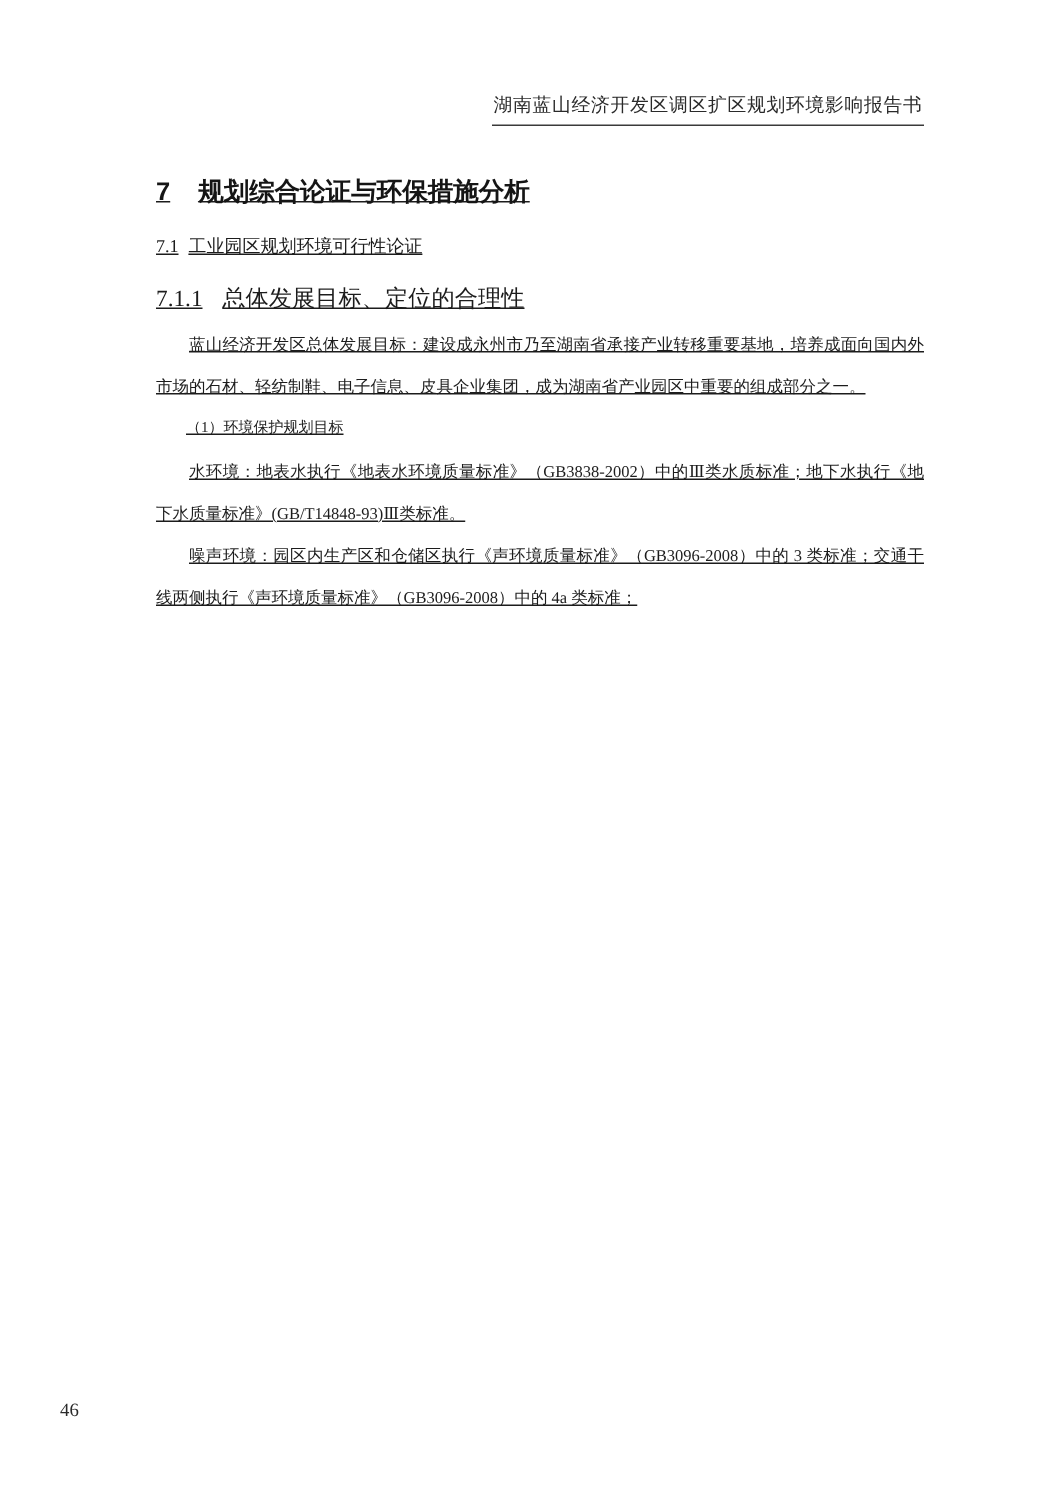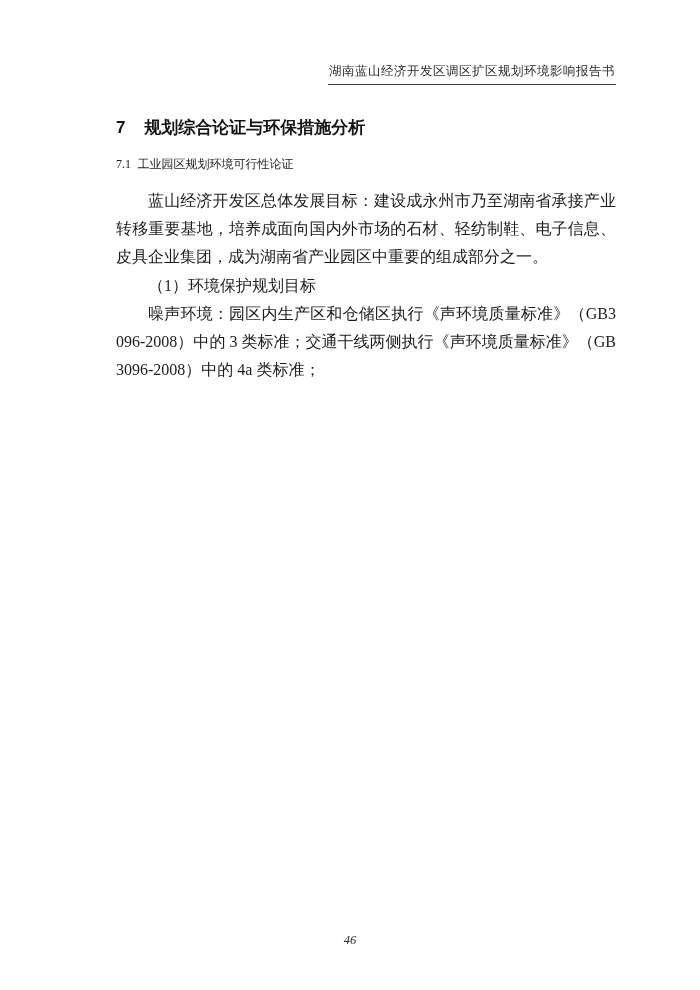--- a/index.html
+++ b/index.html
@@ -32,22 +32,23 @@
     font-size: 12.5px;
     letter-spacing: 0.5px;
     color: #2a2a2a;
     border-bottom: 1.5px solid #3a3a3a;
     padding: 0 1px 4px 1px;
   }
   
   .content {
     position: absolute;
     top: 112px;
-    left: 76px;
+    left: 64px;
     right: 44px;
+    text-decoration: underline;
   }
   .h-chapter {
     margin: 0 0 12px 0;
     font-family: "Liberation Sans", "DejaVu Sans", sans-serif;
     font-size: 17px;
     font-weight: bold;
     line-height: 24px;
     color: #151515;
   }
   .h-chapter .h-num { margin-right: 1.1em; }
@@ -61,42 +62,41 @@
   .h-subsection {
     margin: 0 0 4px 0;
     font-size: 15.5px;
     font-weight: normal;
     line-height: 25px;
   }
   .h-subsection .h-num { margin-right: 0.85em; }
   .h-subsection.mid { margin-top: 2px; margin-bottom: 1px; }
   .body-par {
     margin: 0;
-    font-size: 16px;
+    font-size: 11px;
     line-height: 28.2px;
     text-align: justify;
     text-indent: 2em;
     word-break: break-all;
   }
   .list-line {
     margin: 0;
-    font-size: 16px;
+    font-size: 10px;
     line-height: 28.2px;
     text-indent: 2em;
   }
   
   .footer {
     position: absolute;
     left: 0;
     right: 0;
     bottom: 46px;
-    text-align: center;
+    text-align: left;
     font-size: 12.5px;
     color: #2a2a2a;
-    font-style: italic;
   }
 </style>
 </head>
 <body>
 
 <div class="page">
 
   <div class="header">
     <span class="header-title">湖南蓝山经济开发区调区扩区规划环境影响报告书</span>
   </div>
@@ -104,26 +104,30 @@
   <div class="content">
 
     <h1 class="h-chapter">
       <span class="h-num">7</span><span>规划综合论证与环保措施分析</span>
     </h1>
 
     <h2 class="h-section">
       <span class="h-num">7.1</span><span>工业园区规划环境可行性论证</span>
     </h2>
 
+    <h3 class="h-subsection">
+      <span class="h-num">7.1.1</span><span>总体发展目标、定位的合理性</span>
+    </h3>
 
     <p class="body-par">蓝山经济开发区总体发展目标：建设成永州市乃至湖南省承接产业转移重要基地，培养成面向国内外市场的石材、轻纺制鞋、电子信息、皮具企业集团，成为湖南省产业园区中重要的组成部分之一。</p>
 
 
     <p class="list-line">（1）环境保护规划目标</p>
 
+    <p class="body-par">水环境：地表水执行《地表水环境质量标准》（GB3838-2002）中的Ⅲ类水质标准；地下水执行《地下水质量标准》(GB/T14848-93)Ⅲ类标准。</p>
     <p class="body-par">噪声环境：园区内生产区和仓储区执行《声环境质量标准》（GB3096-2008）中的 3 类标准；交通干线两侧执行《声环境质量标准》（GB3096-2008）中的 4a 类标准；</p>
 
   </div>
 
   <div class="footer">
     <span>46</span>
   </div>
 
 </div>
 

